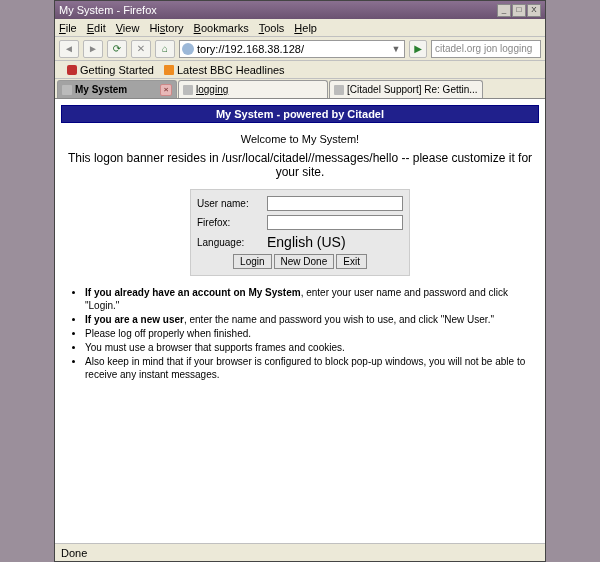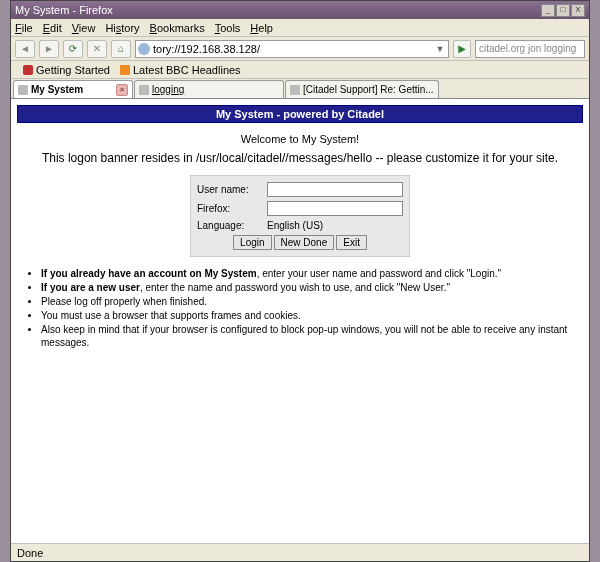--- a/index.html
+++ b/index.html
@@ -1,17 +1,17 @@
 <!DOCTYPE html>
 <html><head>
 <meta charset="utf-8">
 <style>
 *{box-sizing:border-box;margin:0;padding:0;}
 body{font-family:Arial,Helvetica,sans-serif;font-size:11px;color:#000;background:#9b8f9b;}
-.window{width:580px;height:562px;margin:0 auto;background:#ece9d8;border:1px solid #444;display:flex;flex-direction:column;}
+.window{width:492px;height:562px;margin:0 auto;background:#ece9d8;border:1px solid #444;display:flex;flex-direction:column;}
 .titlebar{height:18px;background:linear-gradient(#8a7090,#6b5271);color:#fff;display:flex;align-items:center;padding:0 4px;font-size:11px;}
 .titlebar .spacer{flex:1;}
 .win-controls{display:flex;gap:1px;}
 .win-btn{width:14px;height:13px;background:#d4d0c8;border:1px solid #888;font-size:8px;line-height:10px;text-align:center;color:#333;}
 .menubar{height:18px;background:#ece9d8;display:flex;align-items:center;padding:0 4px;font-size:11px;gap:10px;border-bottom:1px solid #c0c0c0;}
 .menubar span u{text-decoration:underline;}
 .toolbar{height:24px;background:#ece9d8;display:flex;align-items:center;padding:0 4px;gap:4px;border-bottom:1px solid #c0c0c0;}
 .nav-btn{width:20px;height:18px;border:1px solid #bbb;background:#f4f4f0;border-radius:2px;display:flex;align-items:center;justify-content:center;font-size:10px;color:#888;}
 .nav-btn.enabled{color:#2a7030;}
 .urlbar{flex:1;height:18px;border:1px solid #999;background:#fff;display:flex;align-items:center;padding:0 2px;font-size:11px;}
@@ -19,33 +19,33 @@
 .url-drop{width:12px;text-align:center;color:#666;font-size:9px;}
 .go-btn{width:18px;height:18px;border:1px solid #bbb;display:flex;align-items:center;justify-content:center;border-radius:2px;background:#f4f4f0;color:#2a8030;font-size:10px;}
 .searchbox{width:110px;height:18px;border:1px solid #999;background:#fff;font-size:10px;color:#888;padding:0 3px;display:flex;align-items:center;}
 .bookmarks{height:18px;background:#ece9d8;display:flex;align-items:center;padding:0 12px;gap:10px;border-bottom:1px solid #c0c0c0;font-size:11px;}
 .bm-item{display:flex;align-items:center;gap:3px;}
 .bm-icon{width:10px;height:10px;}
 .bm-icon.red{background:#c03030;border-radius:2px;}
 .bm-icon.orange{background:#ee8c22;border-radius:1px;}
 .tabs{height:20px;background:#ece9d8;display:flex;align-items:flex-end;padding:0 2px;border-bottom:1px solid #888;}
 .tab{height:18px;min-width:120px;border:1px solid #999;border-bottom:none;background:#f4f2ec;display:flex;align-items:center;padding:0 4px;font-size:10px;gap:3px;margin-right:1px;border-radius:3px 3px 0 0;}
-.tab.active{background:#ffffff;font-weight:bold;}
+.tab.active{background:#a3a3a3;font-weight:bold;}
 .tab.num2,.tab.num3{min-width:150px;}
 .tab-icon{width:10px;height:10px;background:#bbb;border-radius:1px;}
 .tab-close{width:12px;height:12px;border:1px solid #c88;background:#e8b8b8;border-radius:2px;font-size:8px;line-height:10px;text-align:center;color:#844;}
 .content{flex:1;background:#fff;overflow:auto;padding:6px;}
 .banner{background:#20208c;color:#fff;text-align:center;font-weight:bold;padding:2px;font-size:11px;border:1px solid #000080;}
 .welcome{text-align:center;margin:10px 0 6px;font-size:11px;}
 .subtext{text-align:center;font-size:12px;margin-bottom:10px;}
 .login-box{width:220px;margin:0 auto 10px;background:#e8e8e8;border:1px solid #ccc;padding:6px;}
 .login-row{display:flex;align-items:center;margin-bottom:4px;font-size:10px;}
 .login-row label{width:70px;}
 .login-row input{flex:1;height:15px;border:1px solid #888;background:#fff;font-size:10px;}
-.login-row .langval{font-size:10px;}
+.login-row .langval{font-size:14px;}
 .login-btns{display:flex;justify-content:center;gap:2px;margin-top:4px;}
 .login-btns button{font-size:10px;padding:1px 6px;background:#e6e6e6;border:1px solid #888;}
 .bullets{font-size:10px;padding:0 10px;}
 .bullets ul{list-style:disc;padding-left:14px;}
 .bullets li{margin-bottom:1px;line-height:1.3;}
 .statusbar{height:18px;background:#ece9d8;border-top:1px solid #c0c0c0;display:flex;align-items:center;padding:0 6px;font-size:11px;}
 </style>
 </head>
 <body>
 

